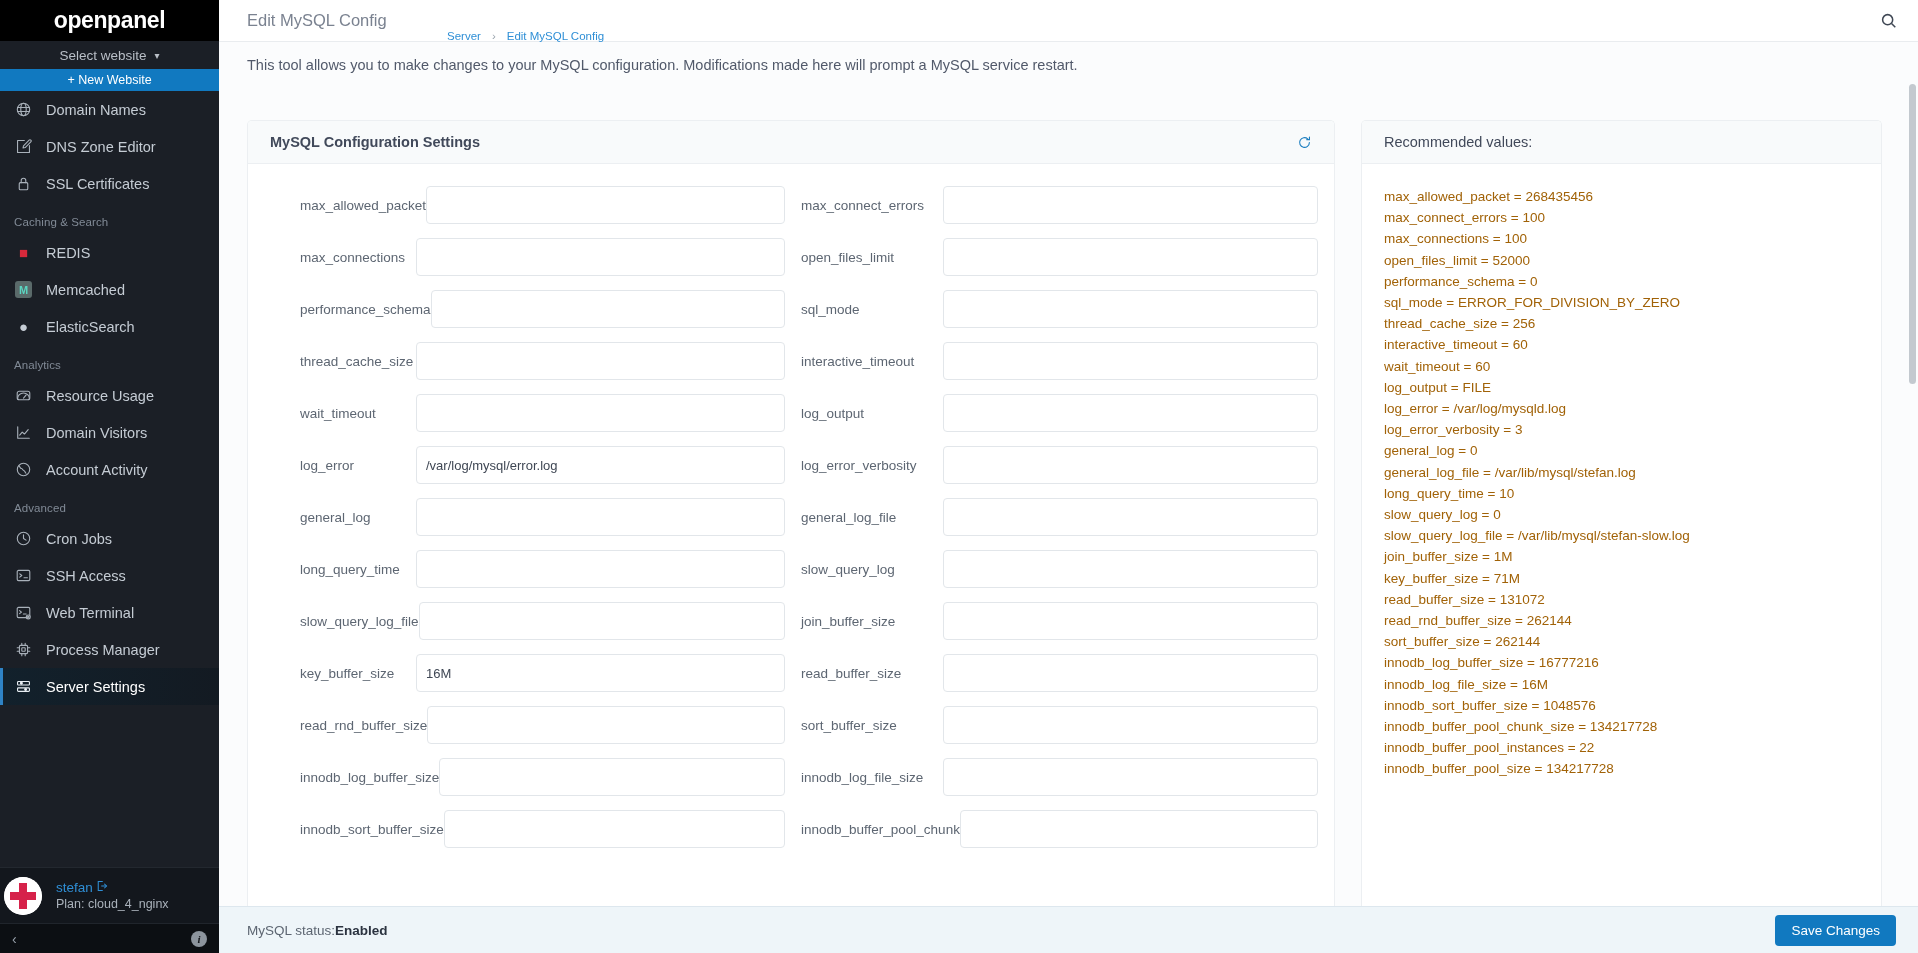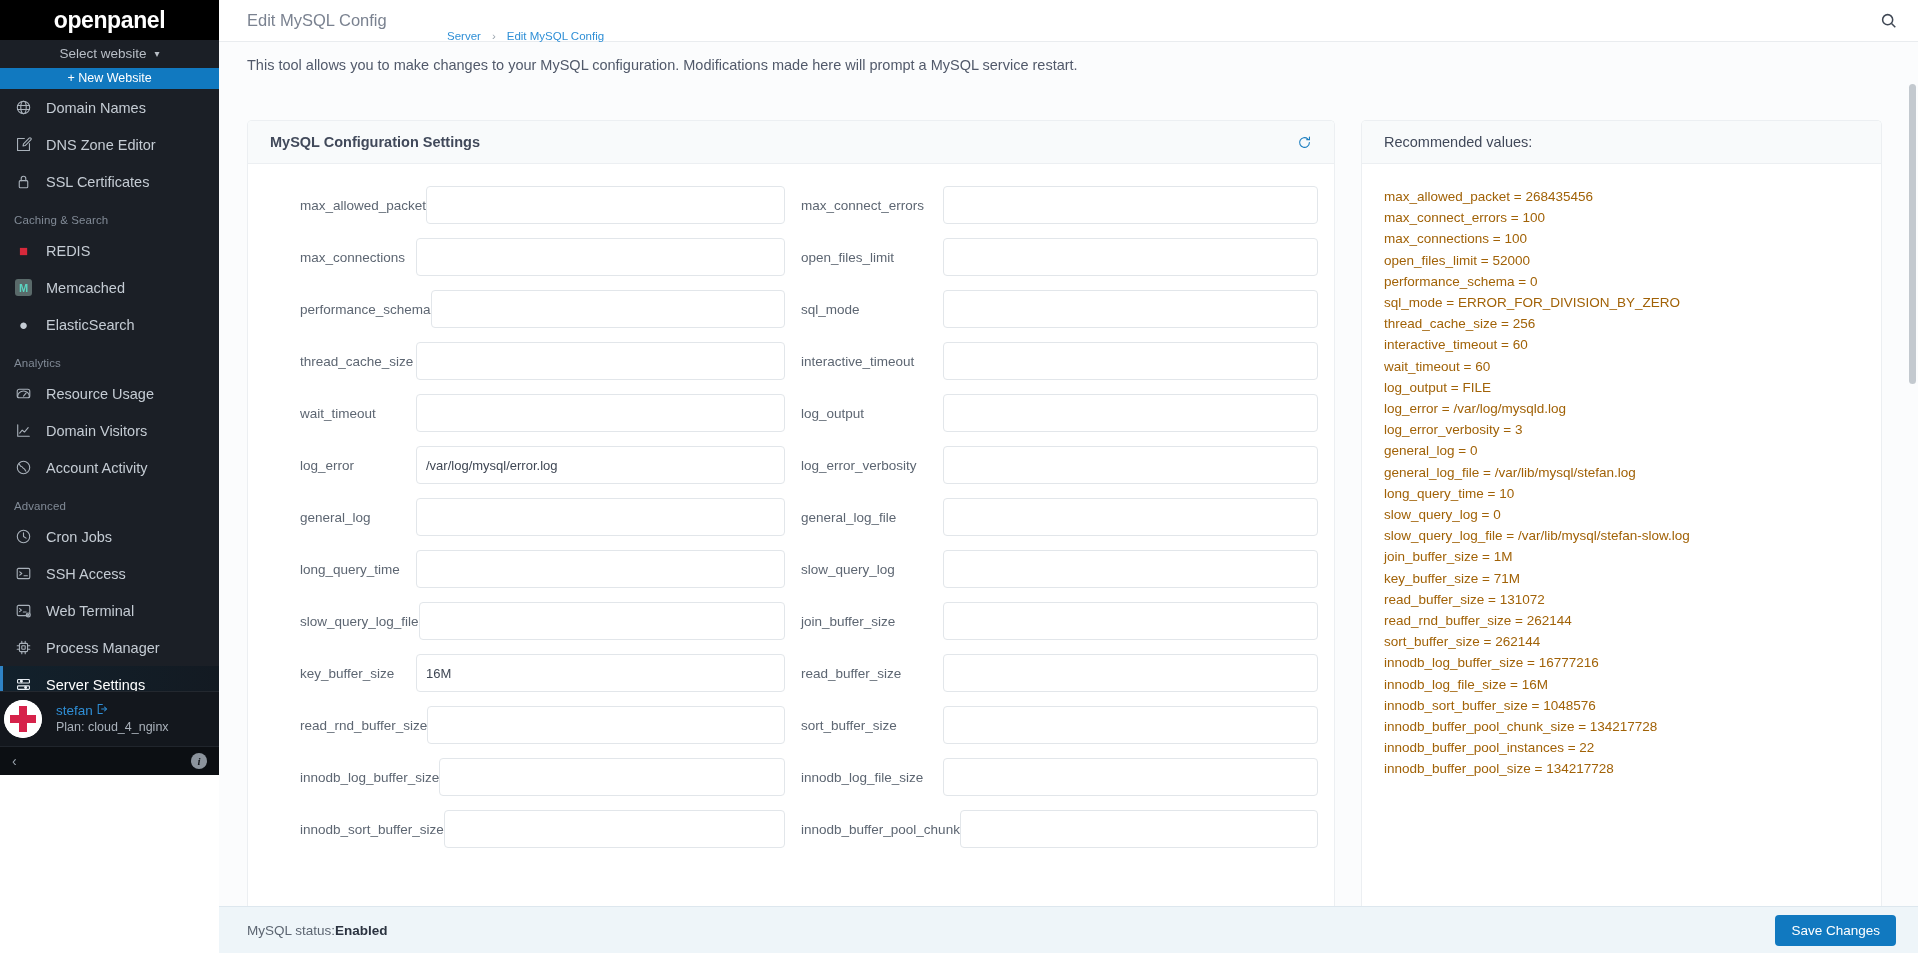--- a/index.html
+++ b/index.html
@@ -6,21 +6,21 @@
   html, body {
     width: 1918px; height: 953px;
     overflow: hidden;
     font-family: "Liberation Sans", sans-serif;
     background: #ffffff;
   }
   body { display: flex; }
 
   
   #sidebar {
-    width: 219px; height: 775px;
+    width: 219px; height: 953px;
     background: #1b1f26;
     display: flex; flex-direction: column;
     position: relative;
     flex: 0 0 219px;
   }
   #brand {
     height: 41px;
     background: #000000;
     display: flex; align-items: center; justify-content: center;
   }

